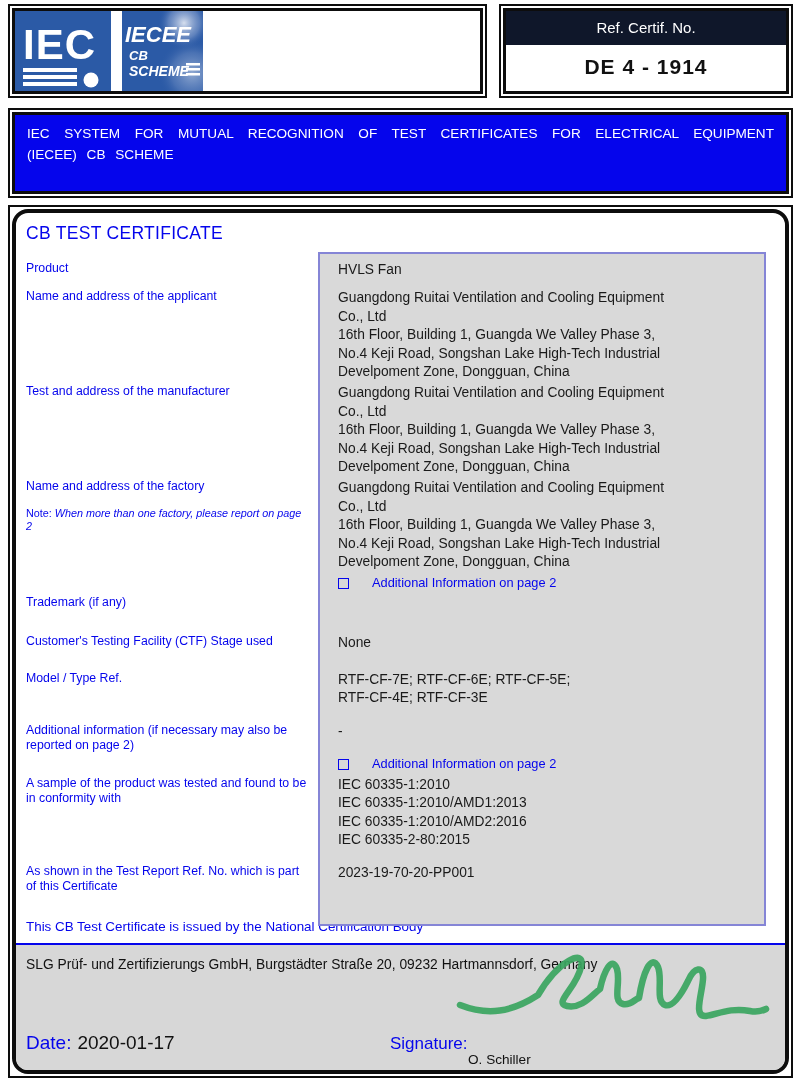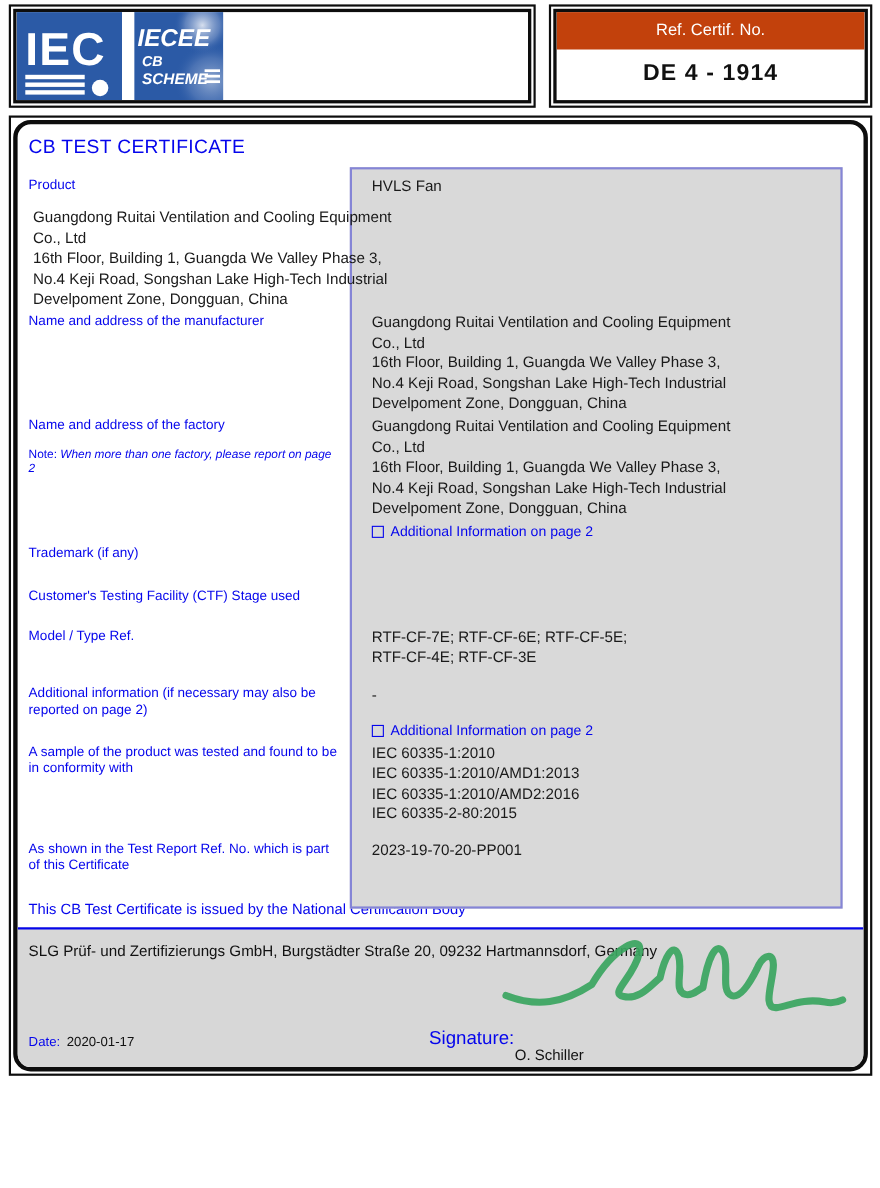--- a/index.html
+++ b/index.html
@@ -9,21 +9,21 @@
   
   .frame { border:2px solid #0d0d0d; padding:2px; background:#fff; }
   .frame-inner { border:3px solid #0d0d0d; height:100%; background:#fff; overflow:hidden; }
   .frame-thick .frame-inner { border-width:4px;border-radius:16px; }
 
   .top-row { display:flex; gap:12px; height:94px; }
   .logo-box { width:479px; }
   .logo-box .frame-inner { display:flex; align-items:stretch; background:#fff; }
   .refbox { flex:1; }
   .refbox .frame-inner { display:flex; flex-direction:column; }
-  .ref-bar { background:#c2410c; color:#fff; text-align:center; font-size:15px; padding:8px 0 9px; }
+  .ref-bar { background:#0f172a; color:#fff; text-align:center; font-size:15px; padding:8px 0 9px; }
   .cert-no { text-align:center; font-weight:bold; font-size:21px; letter-spacing:1px; color:#111; margin-top:10px; }
 
   .banner-frame { margin-top:10px; height:90px; }
   .banner { background:#0505ec; height:100%; color:#fff; font-size:13.6px; line-height:21px;
             padding:8px 12px; text-align:justify; text-align-last:left; word-spacing:6px; }
 
   .main-frame { margin-top:7px; height:873px; }
   .main-inner-content { height:857px; display:flex; flex-direction:column; }
 
   .cert-title { color:#0505ec; font-size:17.5px; letter-spacing:0.3px; padding:10px 0 0 10px; }
@@ -32,34 +32,34 @@
   .valuebox-bg { position:absolute; left:302px; top:0; width:448px; height:674px;
                  background:#d9d9d9; border:2px solid #8585d6; }
   .rows { position:relative; }
   .row { display:flex; }
   .lbl { width:308px; padding:2px 16px 0 10px; color:#0505ec; font-size:12.3px; line-height:15.5px; }
   .val { width:356px; padding:2px 10px 0 14px; color:#1a1a1a; font-size:13.8px; line-height:18.6px; }
   .row.first .lbl, .row.first .val { padding-top:9px; }
   .vtext { white-space:pre-line; }
   .note { margin-top:13px; font-size:10.8px; line-height:13px; color:#0505ec; }
   .note .it { font-style:italic; }
-  .cbline { display:flex; align-items:center; gap:6px; color:#0505ec; font-size:12.8px; margin-top:2px; }
+  .cbline { display:flex; align-items:center; gap:23px; color:#0505ec; font-size:12.8px; margin-top:2px; }
   .cbline.spaced { margin-top:14px; }
   .cbx { width:11px; height:11px; border:1.6px solid #0505ec; display:inline-block; background:transparent; flex:0 0 auto; }
 
   .tm-chip { display:inline-block; background:#f6f6f8; padding:2px 9px 4px 7px; margin-top:2px;
              font-size:17px; font-weight:bold; font-style:italic; letter-spacing:0.5px; }
   .tm-blue { color:#1857ae; }
   .tm-red { color:#dc2a20; }
 
   .issued-line { color:#0505ec; font-size:13.4px; padding:11px 0 0 10px; }
 
   .ncb-area { margin-top:9px; flex:1; background:#d7d7d7; border-top:2px solid #0505ec; position:relative; }
   .ncb-name { color:#111; font-size:13.8px; padding:12px 10px 0 10px; }
-  .date-row { position:absolute; left:10px; bottom:16px; font-size:12px; }
+  .date-row { position:absolute; left:10px; bottom:16px; font-size:19px; }
   .date-lbl { color:#0505ec; }
   .date-val { color:#111; margin-left:6px; }
   .sig-lbl { position:absolute; left:374px; bottom:16px; color:#0505ec; font-size:17px; }
   .signer { position:absolute; left:452px; bottom:3px; color:#111; font-size:13.6px; }
   .sig-svg { position:absolute; left:438px; top:4px; }
 </style>
 </head>
 <body>
 
 <div class="page">
@@ -97,48 +97,54 @@
       </div>
     </div>
     <div class="frame refbox">
       <div class="frame-inner">
         <div class="ref-bar">Ref. Certif. No.</div>
         <div class="cert-no">DE 4 - 1914</div>
       </div>
     </div>
   </div>
 
+  <div class="frame banner-frame">
+    <div class="frame-inner">
+      <div class="banner">IEC SYSTEM FOR MUTUAL RECOGNITION OF TEST CERTIFICATES FOR ELECTRICAL EQUIPMENT (IECEE) CB SCHEME</div>
+    </div>
+  </div>
 
   <div class="frame frame-thick main-frame">
     <div class="frame-inner">
       <div class="main-inner-content">
         <div class="cert-title">CB TEST CERTIFICATE</div>
 
         <div class="content">
           <div class="valuebox-bg"></div>
           <div class="rows">
 
             <div class="row first" style="min-height:35px">
               <div class="lbl">Product</div>
               <div class="val">
                   <div class="vtext">HVLS Fan</div>
                 </div>
             </div>
 
             <div class="row" style="min-height:89px">
+              <div class="lbl">Name and address of the applicant</div>
               <div class="val">
                   <div class="vtext">Guangdong Ruitai Ventilation and Cooling Equipment Co., Ltd
 16th Floor, Building 1, Guangda We Valley Phase 3,
 No.4 Keji Road, Songshan Lake High-Tech Industrial
 Develpoment Zone, Dongguan, China</div>
                 </div>
             </div>
 
             <div class="row" style="min-height:88px">
-              <div class="lbl">Name and address of the manufacturer</div>
+              <div class="lbl">Test and address of the manufacturer</div>
               <div class="val">
                   <div class="vtext">Guangdong Ruitai Ventilation and Cooling Equipment Co., Ltd
 16th Floor, Building 1, Guangda We Valley Phase 3,
 No.4 Keji Road, Songshan Lake High-Tech Industrial
 Develpoment Zone, Dongguan, China</div>
                 </div>
             </div>
 
             <div class="row" style="min-height:95px">
               <div class="lbl">
@@ -157,20 +163,23 @@
               </div>
             </div>
 
 
             <div class="row" style="min-height:39px">
               <div class="lbl">Trademark (if any)</div>
             </div>
 
             <div class="row" style="min-height:37px">
               <div class="lbl">Customer's Testing Facility (CTF) Stage used</div>
+              <div class="val">
+                  <div class="vtext">None</div>
+                </div>
             </div>
 
             <div class="row" style="min-height:52px">
               <div class="lbl">Model / Type Ref.</div>
               <div class="val">
                   <div class="vtext">RTF-CF-7E; RTF-CF-6E; RTF-CF-5E;
 RTF-CF-4E; RTF-CF-3E</div>
                 </div>
             </div>
 

